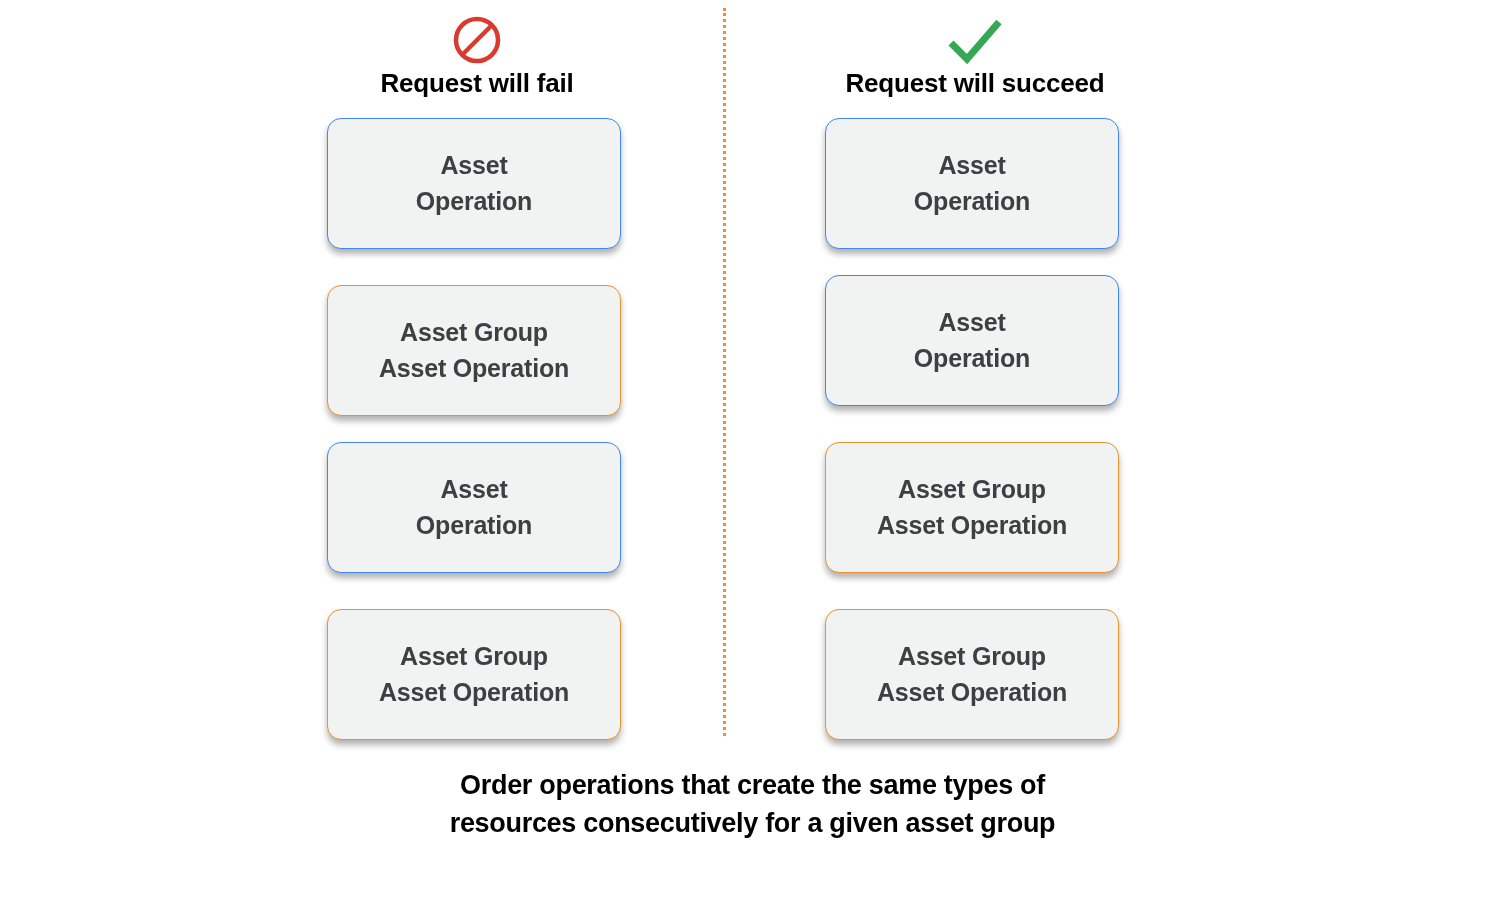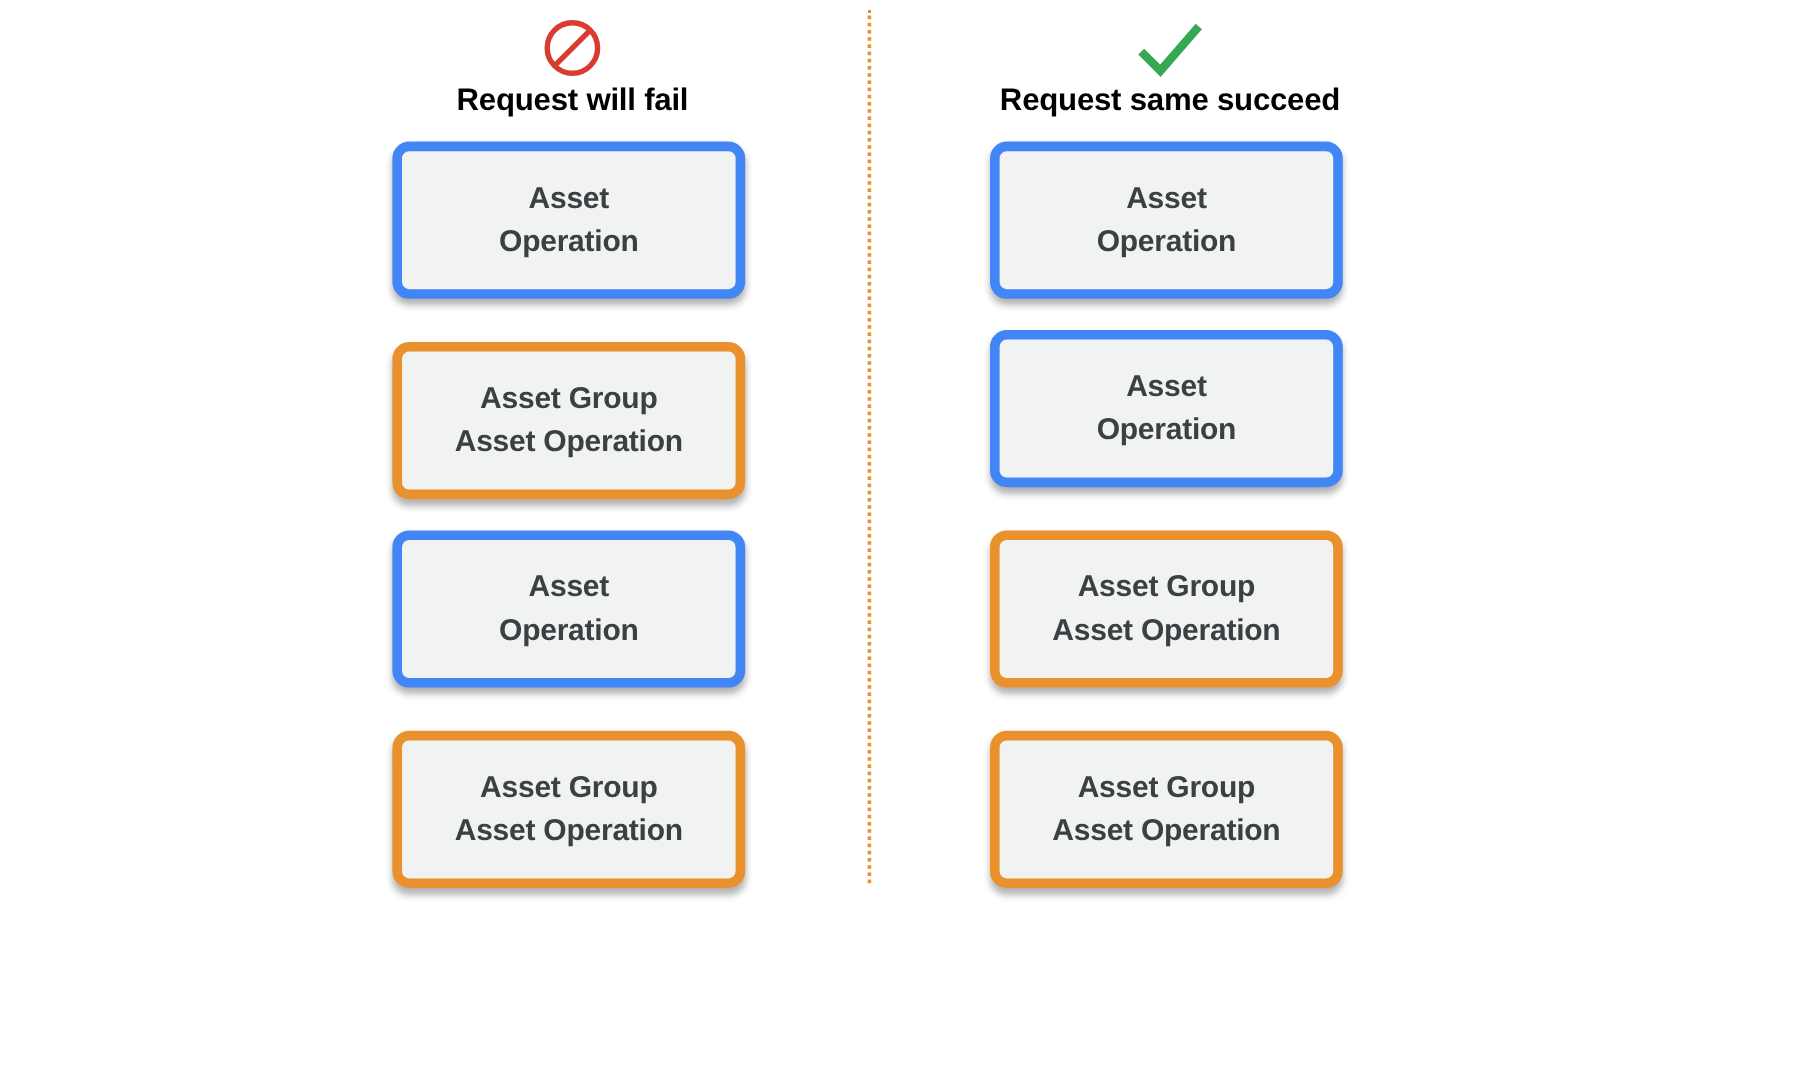--- a/index.html
+++ b/index.html
@@ -67,21 +67,21 @@
     display: flex;
     flex-direction: column;
     gap: 26px;
   }
   .node-box {
     position: relative;
     box-sizing: border-box;
     width: 294px;
     height: 131px;
     border-radius: 14px;
-    border: 8px solid #b91c1c;
+    border: 1px solid #b91c1c;
     background: #F1F2F2;
     box-shadow: 0 5px 6px rgba(0,0,0,0.30);
     display: flex;
     align-items: center;
     justify-content: center;
     text-align: center;
     padding: 0 8px;
   }
   .node-box.accent-blue   { border-color: #4285F4; }
   .node-box.accent-orange { border-color: #E8912D; margin-top: 10px; }
@@ -148,21 +148,21 @@
     </div>
   </div>
 
   <div class="column right">
     <div class="col-header">
       <div class="status-icon">
         <svg width="62" height="50" viewBox="0 0 62 50" aria-hidden="true">
           <polyline points="7,28 23,44 55,7" fill="none" stroke="#34A853" stroke-width="7" stroke-linecap="butt" stroke-linejoin="miter"></polyline>
         </svg>
       </div>
-      <div class="col-title">Request same succeed</div>
+      <div class="col-title">Request will succeed</div>
     </div>
 
     <div class="box-stack">
       <div class="node-box accent-blue">
         <div class="node-label">Asset
 Operation</div>
       </div>
       <div class="node-box accent-blue">
         <div class="node-label">Asset
 Operation</div>
@@ -171,14 +171,16 @@
         <div class="node-label">Asset Group
 Asset Operation</div>
       </div>
       <div class="node-box accent-orange">
         <div class="node-label">Asset Group
 Asset Operation</div>
       </div>
     </div>
   </div>
 
+  <div class="caption">Order operations that create the same types of
+resources consecutively for a given asset group</div>
 
 </div>
 
 </body></html>

